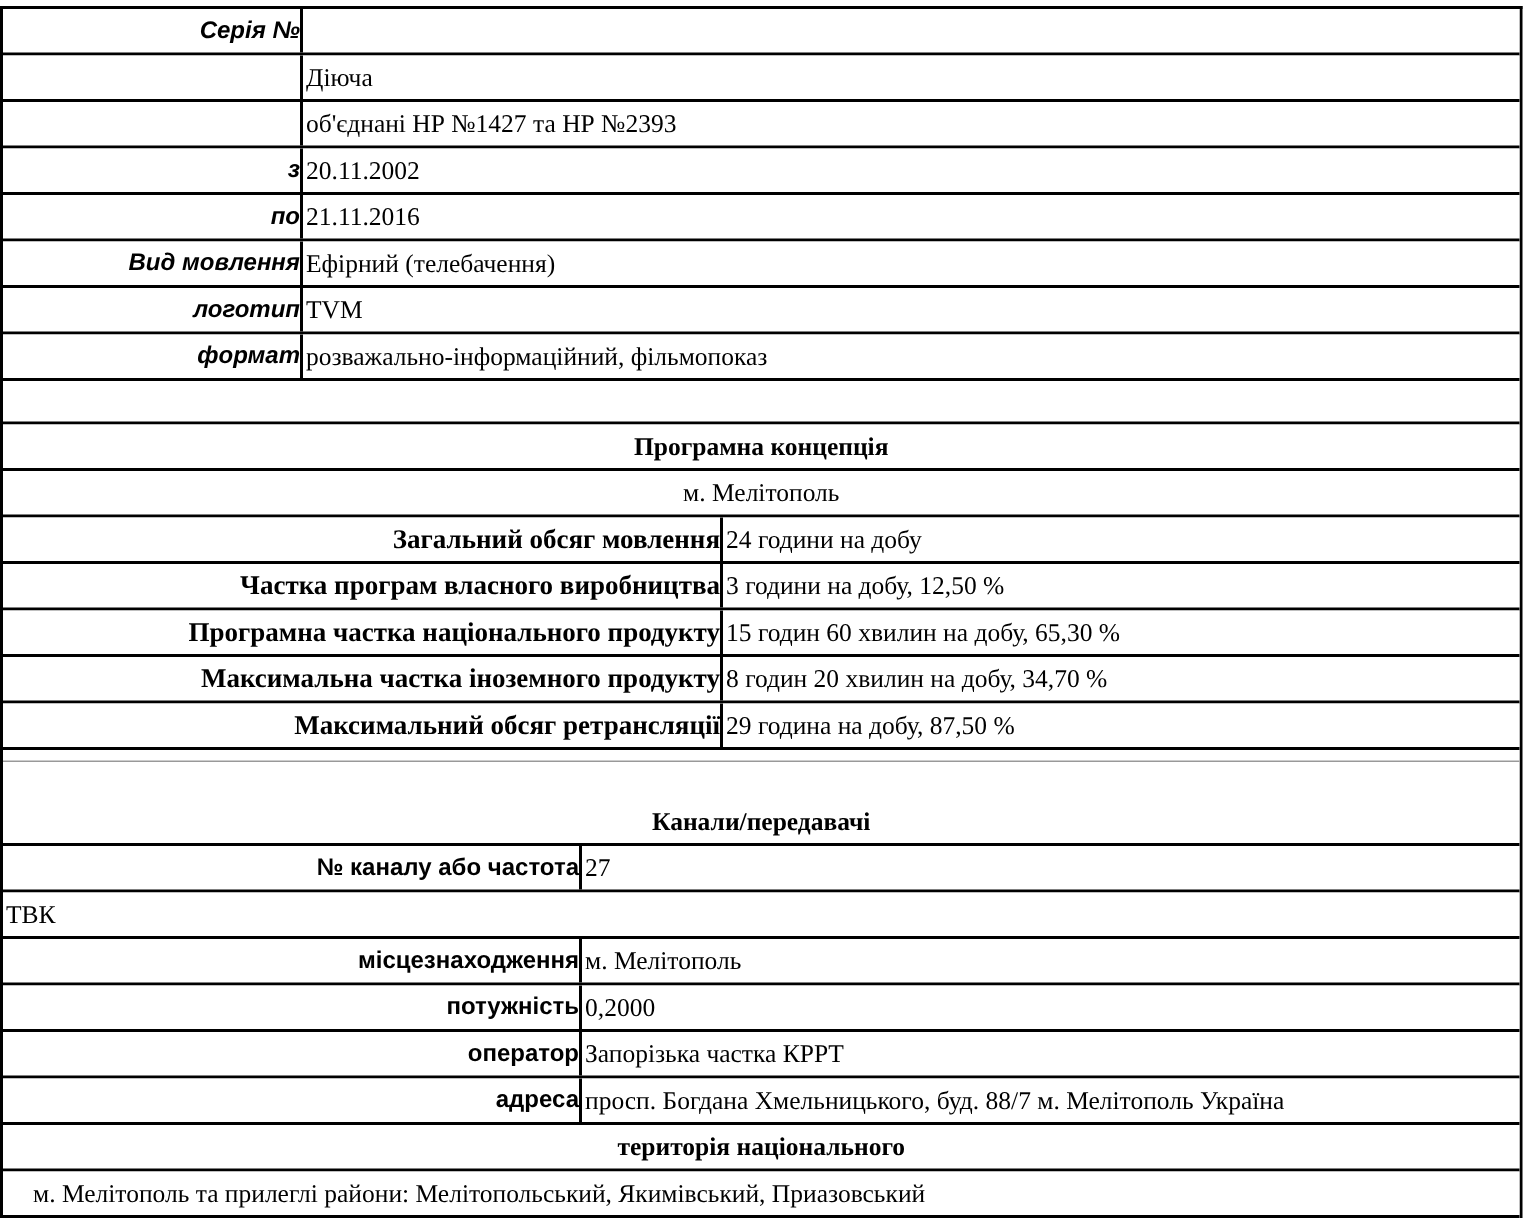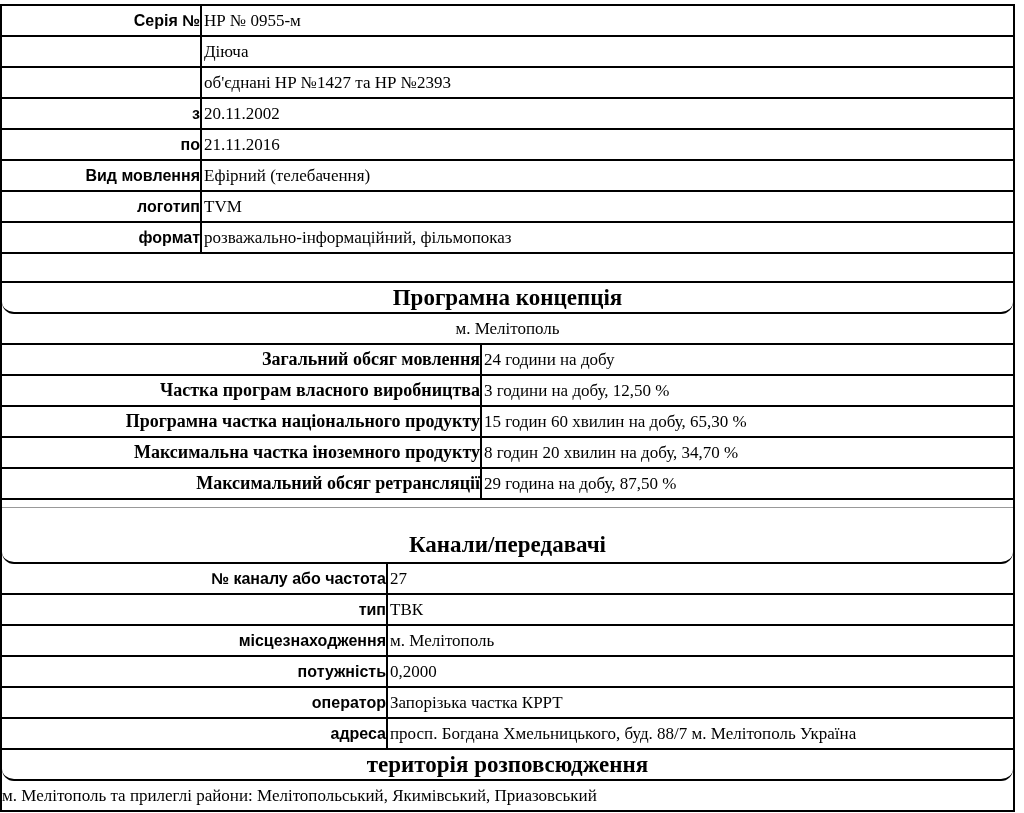--- a/index.html
+++ b/index.html
@@ -51,58 +51,56 @@
   }
   
   .val {
     flex: 1;
     font-family: "Liberation Serif", serif;
     font-size: 17px;
     padding-left: 2px;
     white-space: nowrap;
     overflow: hidden;
   }
-  .cols-a .lab { width: 198px; }
+  .cols-a .lab { width: 198px; font-style: italic; }
   .cols-b .lab { width: 478px; }
   .cols-c .lab { width: 384px; }
 
   .spacer    { height: 27px; }
   .spacer-sm { height: 7px; border-bottom: 1px solid #999; }
 
   .hdr {
     justify-content: center;
     font-weight: bold;
-    font-size: 23px;
+    font-size: 17px;
     font-family: "Liberation Serif", serif;
-    border-radius: 12px;
   }
   .hdr-tall {
     height: 50px;
     align-items: flex-end;
     padding-bottom: 4px;
     box-sizing: content-box;
   }
   .center-row {
     justify-content: center;
     font-size: 17px;
   }
   .left-row {
     font-size: 17px;
-    padding-left: 0;
+    padding-left: 20px;
   }
 </style>
 </head>
 <body>
 
 <div class="doc">
   <div class="tbl">
 
     <div class="row cols-a">
       <div class="lab sans-lab">Серія №</div>
-      <div class="val">НР № 0955-м</div>
     </div>
     <div class="row cols-a">
       <div class="lab sans-lab"></div>
       <div class="val">Діюча</div>
     </div>
     <div class="row cols-a">
       <div class="lab sans-lab"></div>
       <div class="val">об'єднані НР №1427 та НР №2393</div>
     </div>
     <div class="row cols-a">
@@ -154,37 +152,36 @@
 
     <div class="row spacer-sm"></div>
 
     <div class="row hdr hdr-tall">Канали/передавачі</div>
 
     <div class="row cols-c">
       <div class="lab sans-lab">№ каналу або частота</div>
       <div class="val">27</div>
     </div>
     <div class="row cols-c">
-      <div class="lab sans-lab">тип</div>
       <div class="val">ТВК</div>
     </div>
     <div class="row cols-c">
       <div class="lab sans-lab">місцезнаходження</div>
       <div class="val">м. Мелітополь</div>
     </div>
     <div class="row cols-c">
       <div class="lab sans-lab">потужність</div>
       <div class="val">0,2000</div>
     </div>
     <div class="row cols-c">
       <div class="lab sans-lab">оператор</div>
       <div class="val">Запорізька частка КРРТ</div>
     </div>
     <div class="row cols-c">
       <div class="lab sans-lab">адреса</div>
       <div class="val">просп. Богдана Хмельницького, буд. 88/7 м. Мелітополь Україна</div>
     </div>
 
-    <div class="row hdr">територія розповсюдження</div>
+    <div class="row hdr">територія національного</div>
     <div class="row left-row">м. Мелітополь та прилеглі райони: Мелітопольський, Якимівський, Приазовський</div>
 
   </div>
 </div>
 
 </body></html>

